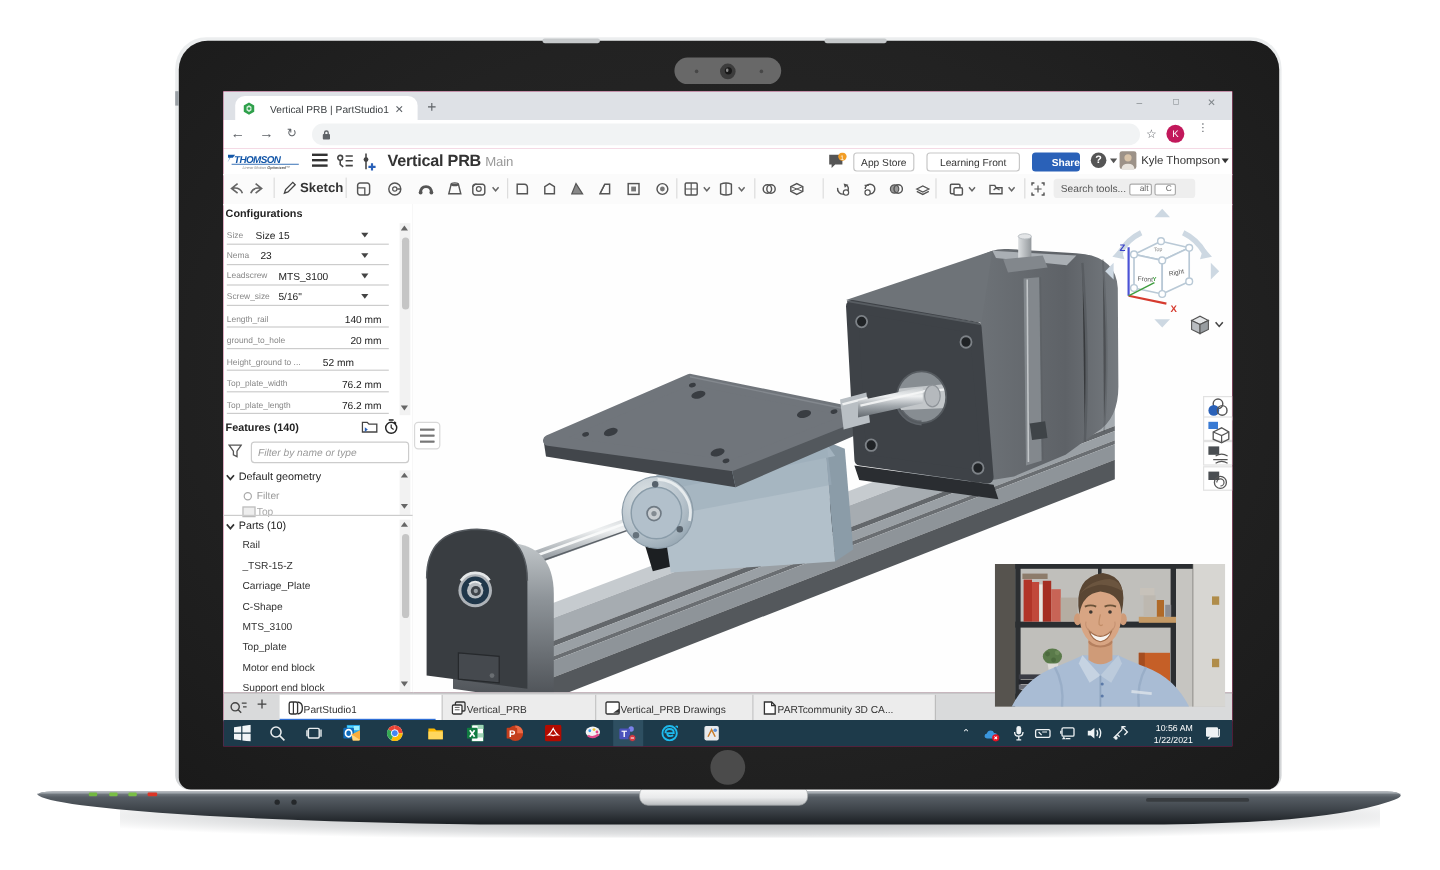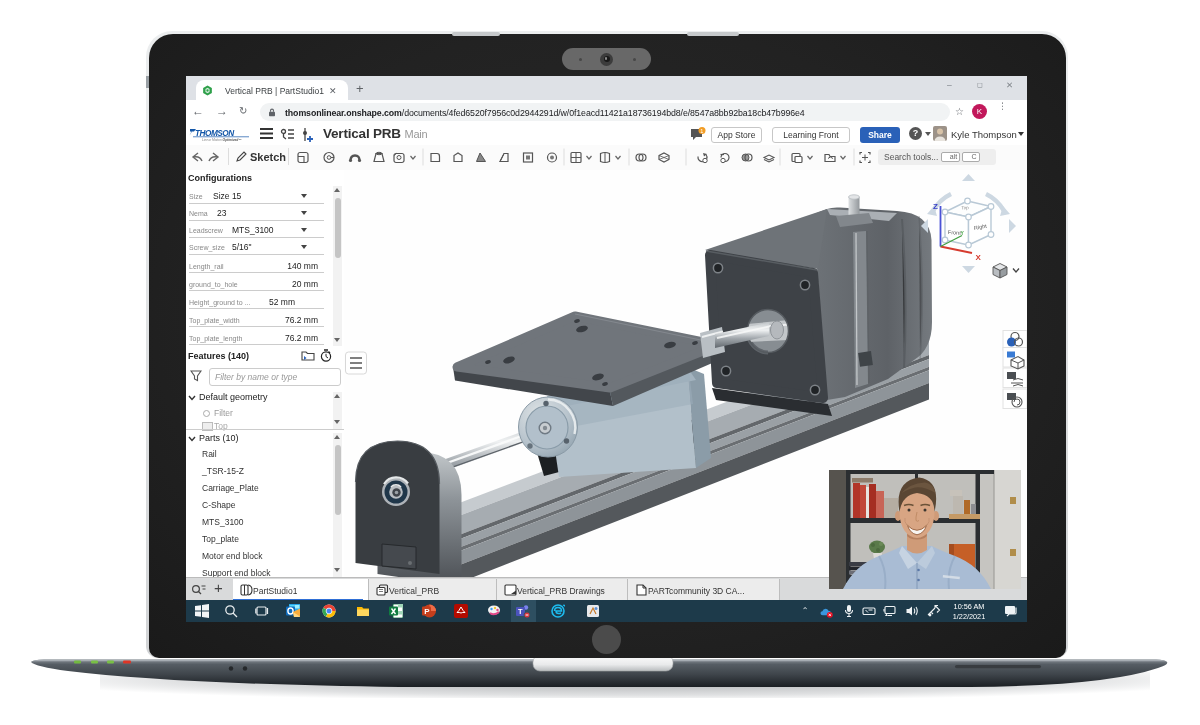--- a/index.html
+++ b/index.html
@@ -12,21 +12,21 @@
 #tab .t{position:absolute;left:29px;top:6px;width:105px;white-space:nowrap;overflow:hidden}
 .wc{position:absolute;top:4px;color:#80868b;font-size:8.5px}
 
 #urlrow{left:0;top:24px;width:841px;height:24px;background:#fff}
 #urlpill{left:74px;top:3px;width:690px;height:18px;background:#f1f3f4;border-radius:9px}
 #urltext{left:99px;top:8px;font-size:8.8px;color:#202124;letter-spacing:-.1px;white-space:nowrap}
 .nav{position:absolute;top:4px;color:#5f6368;font-size:12px}
 
 #oshead{left:0;top:48px;width:841px;height:21px;background:#fff;border-bottom:1px solid #e4e4e4}
 .btn{position:absolute;top:2.5px;height:14px;line-height:14px;border:1px solid #c7c7c7;border-radius:3px;font-size:8.5px;color:#333;text-align:center;background:#fff}
-#share{position:absolute;top:2.5px;height:16px;line-height:16px;border-radius:3px;font-size:8.5px;color:#fff;font-weight:bold;text-align:center;background:#2a61b8}
+#share{position:absolute;top:2.5px;height:16px;line-height:16px;border-radius:3px;font-size:8.5px;color:#fff;font-weight:bold;text-align:right;background:#2a61b8}
 
 #toolbar{left:0;top:69px;width:841px;height:25px;background:#fbfbfb;border-bottom:1px solid #ddd}
 
 #lpanel{left:0;top:94px;width:158px;height:407px;background:#fff;border-right:1px solid #ccc;font-size:8.5px;color:#222}
 .cl{position:absolute;left:3px;font-size:7px;color:#888}
 .cv{position:absolute;font-size:8.5px;color:#222}
 .cu{position:absolute;left:3px;width:135px;border-bottom:1px solid #ccc}
 .dd{position:absolute;width:0;height:0;border-left:3.5px solid transparent;border-right:3.5px solid transparent;border-top:4.5px solid #444}
 .sb{position:absolute;left:147px;width:9px;background:#f2f2f2}
 .sbt{position:absolute;left:1.5px;width:6px;background:#c5c5c5;border-radius:3px}
@@ -34,21 +34,21 @@
 
 #vp{left:158px;top:94px;width:683px;height:407px;background:#fefefe}
 
 #btabs{left:0;top:501px;width:841px;height:23px;background:#d9dadb;border-top:1px solid #bbb}
 .btab{position:absolute;top:1px;height:22px;background:#ececec;border-right:1px solid #bdbdbd;font-size:8.5px;color:#333}
 .btab .tx{position:absolute;left:20px;top:7px;white-space:nowrap;overflow:hidden}
 
 #tbar{left:0;top:524px;width:841px;height:22px;background:#1d3a4a}
 .tico{position:absolute;top:4px;width:14px;height:14px}
 .tray{position:absolute;top:4px;width:14px;height:14px;color:#eef2f4;font-size:9px;text-align:center;line-height:14px}
-#clock{position:absolute;left:758px;top:2px;width:50px;color:#fff;font-size:7.3px;text-align:center;line-height:9.5px}
+#clock{position:absolute;left:758px;top:2px;width:50px;color:#fff;font-size:7.3px;text-align:right;line-height:9.5px}
 </style></head><body>
 <div class="a" id="shadow"></div>
 
 <svg class="a" style="left:0;top:650px" width="1200" height="60" viewBox="0 0 1200 60">
 <defs>
 <linearGradient id="bg1" x1="0" y1="0" x2="0" y2="1">
         <stop offset="0" stop-color="#868d93"></stop>
         <stop offset=".18" stop-color="#565d64"></stop>
         <stop offset=".55" stop-color="#3e444a"></stop>
         <stop offset="1" stop-color="#1b1f23"></stop>
@@ -107,21 +107,20 @@
 
 <div class="a" id="urlrow">
 <div class="nav" style="left:6px">←</div>
 <div class="nav" style="left:30px">→</div>
 <div class="nav" style="left:53px;font-size:10px;top:5px">↻</div>
 <div class="a" id="urlpill"></div>
 <svg class="a" style="left:82px;top:8px" width="8" height="9" viewBox="0 0 10 12">
         <rect x="1" y="5" width="8" height="6" rx="1" fill="#5f6368"></rect>
         <path d="M3 5 V3.5 A2 2 0 0 1 7 3.5 V5" fill="none" stroke="#5f6368" stroke-width="1.5"></path>
       </svg>
-<div class="a" id="urltext"><b style="font-weight:bold">thomsonlinear.onshape.com</b>/documents/4fed6520f7956c0d2944291d/w/0f1eacd11421a18736194bd8/e/8547a8bb92ba18cb47b996e4</div>
 <div class="a" style="left:769px;top:6px;font-size:10px;color:#5f6368">☆</div>
 <div class="a" style="left:786px;top:4px;width:15px;height:15px;background:#c2185b;border-radius:50%;color:#fff;font-size:8px;text-align:center;line-height:15px">K</div>
 <div class="a" style="left:812px;top:4px;font-size:9px;color:#5f6368;letter-spacing:0;line-height:5px">⋮</div>
 </div>
 
 <div class="a" id="oshead">
 <svg class="a" style="left:3px;top:3px" width="66" height="16" viewBox="0 0 132 32">
 <polygon points="2,4 14,4 10,9 5,9 1,17 6,9 2,9" fill="#1457a8"></polygon>
         <text x="12" y="17" font-family="Liberation Sans" font-size="16.5" font-weight="bold" font-style="italic" fill="#1457a8" letter-spacing="-1">THOMSON</text>
 <rect x="8" y="19" width="112" height="1.4" fill="#1457a8"></rect>

